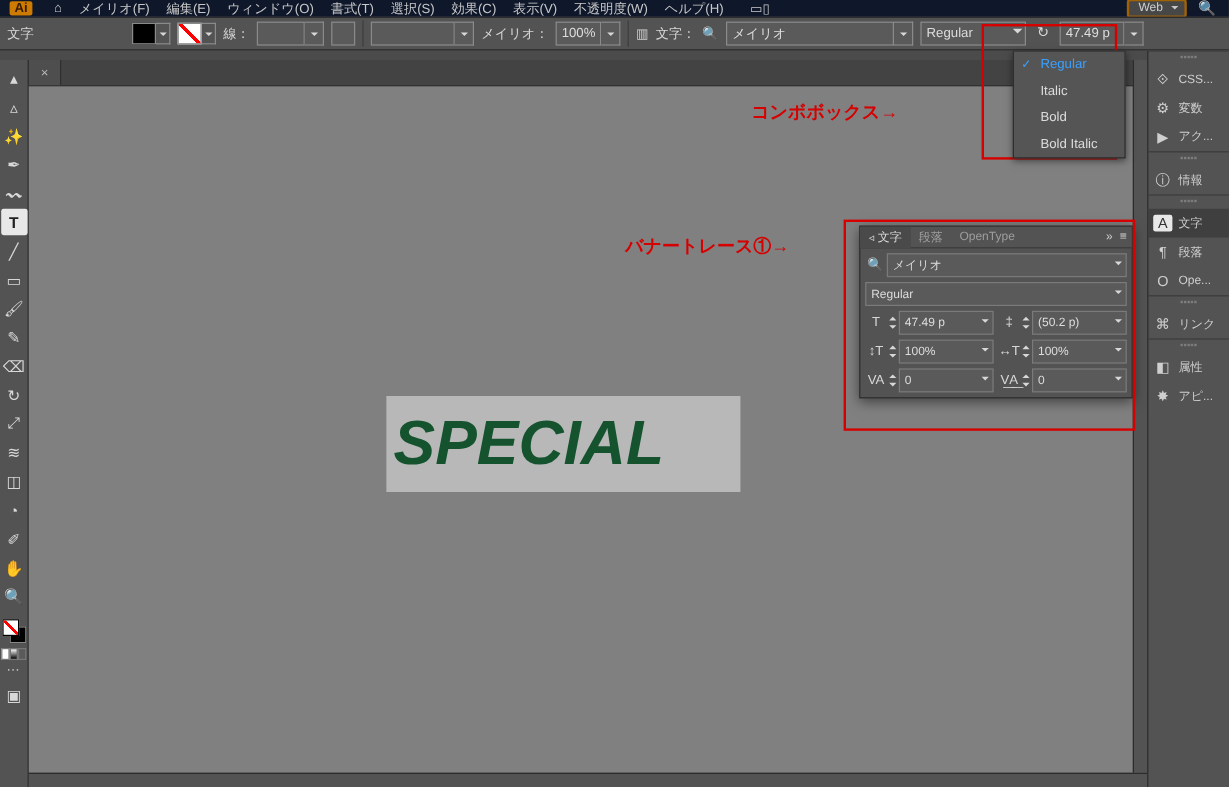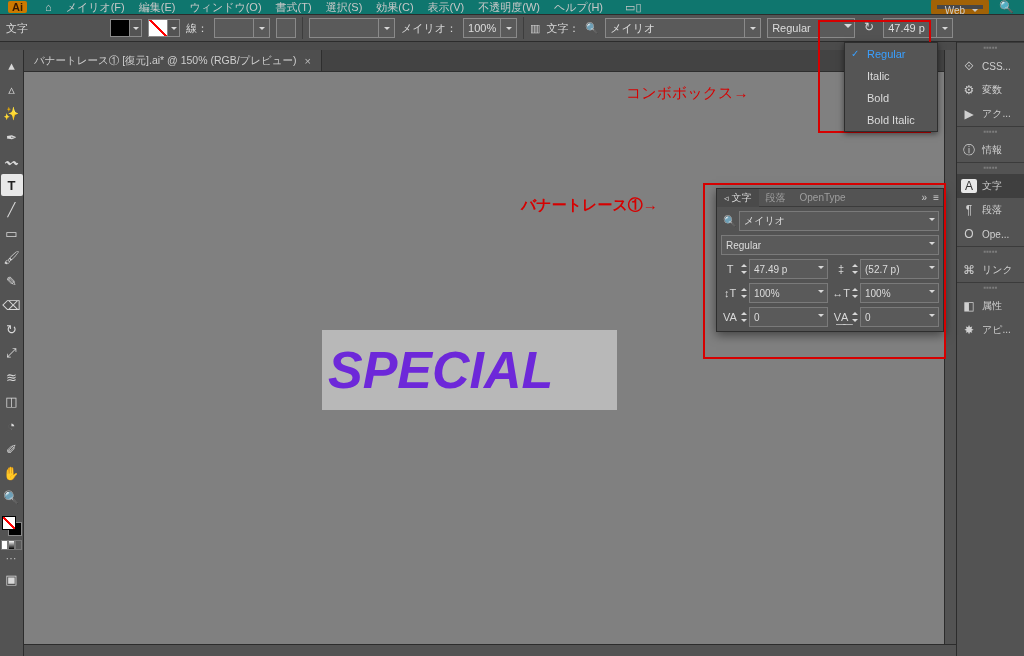--- a/index.html
+++ b/index.html
@@ -1,20 +1,20 @@
 <!DOCTYPE html>
 <html><head>
 <meta charset="utf-8">
 <style>
   html,body{margin:0;padding:0;width:1024px;height:656px;background:#4b4b4b;font-family:"Meiryo UI","MS PGothic",sans-serif;font-size:11px;color:#ddd;overflow:hidden}
   *{box-sizing:border-box}
-  .top-app{position:absolute;left:0;top:0;right:0;height:14px;background:#0f766e;color:#c8c8c8;padding-left:8px;display:flex;align-items:center;gap:14px;overflow:hidden;white-space:nowrap}
+  .top-app{position:absolute;left:0;top:0;right:0;height:14px;background:#0f172a;color:#c8c8c8;padding-left:8px;display:flex;align-items:center;gap:14px;overflow:hidden;white-space:nowrap}
   .top-app .ai{background:#cc7a00;color:#3a1a00;font-weight:bold;padding:0 4px;border-radius:2px;margin-right:4px}
   .top-app-right{margin-left:auto;display:flex;align-items:center;gap:10px;padding-right:10px}
-  .workspace-chip{background:#474747;border:6px solid #a16207;border-radius:3px;padding:0 18px 0 8px;height:16px;line-height:11px;font-size:10px;color:#cfcfcf;position:relative}
+  .workspace-chip{background:#474747;border:2px solid #a16207;border-radius:3px;padding:0 18px 0 8px;height:16px;line-height:11px;font-size:10px;color:#cfcfcf;position:relative}
   .workspace-chip::after{content:"";position:absolute;right:5px;top:4px;border:3px solid transparent;border-top-color:#c8c8c8}
   .search-icon{font-size:12px;color:#c8c8c8}
 
   .ctrl{position:absolute;left:0;top:14px;right:0;height:28px;background:#535353;border-top:1px solid #2c2c2c;border-bottom:1px solid #2c2c2c;display:flex;align-items:center;padding:0 6px;gap:6px}
   .ctrl .label{color:#d8d8d8}
   .swatch{width:20px;height:18px;border:1px solid #8a8a8a;background:#000;position:relative}
   .swatch.none{background:#fff}
   .swatch.none::after{content:"";position:absolute;inset:0;background:linear-gradient(45deg,transparent 45%,red 45%,red 55%,transparent 55%)}
   .swatch-wrap{display:flex;align-items:center}
   .mini-drop{width:12px;height:18px;border:1px solid #8a8a8a;border-left:0;display:flex;align-items:center;justify-content:center}
@@ -28,40 +28,40 @@
   .font-style-combo{width:88px;height:20px;border:1px solid #8a8a8a;background:#5a5a5a;display:flex;align-items:center;padding:0 4px;position:relative}
   .font-style-combo .dd{position:absolute;right:2px;top:5px;border:4px solid transparent;border-top-color:#d8d8d8}
   .refresh-ico{width:16px;height:16px;color:#d8d8d8;font-size:12px;text-align:center}
   .size-input{width:54px}
 
   .style-dropdown{position:absolute;right:86px;top:42px;width:94px;background:#555;border:1px solid #2e2e2e;box-shadow:0 2px 6px rgba(0,0,0,.5);z-index:50}
   .style-dropdown .opt{padding:5px 8px 5px 22px;position:relative;color:#dcdcdc;font-size:11px}
   .style-dropdown .opt.sel{color:#3aa0ff}
   .style-dropdown .opt.sel::before{content:"✓";position:absolute;left:6px;color:#3aa0ff;font-size:10px}
   .red-box-1{position:absolute;pointer-events:none;border:2px solid #d60000;left:818px;top:20px;width:113px;height:113px;z-index:45}
-  .annot1{position:absolute;left:626px;top:84px;color:#d60000;font-weight:normal;font-size:15px;z-index:46}
+  .annot1{position:absolute;left:626px;top:84px;color:#d60000;font-weight:bold;font-size:15px;z-index:46}
 
   .doc-tabs{position:absolute;left:24px;top:50px;right:68px;height:22px;background:#434343;display:flex;align-items:stretch;border-bottom:1px solid #2e2e2e}
   .doc-tab{background:#4e4e4e;padding:0 10px;display:flex;align-items:center;gap:8px;font-size:10.5px;color:#cfcfcf;border-right:1px solid #2e2e2e}
   .doc-tab .close{color:#bbb;font-size:11px}
 
   .toolbox{position:absolute;left:0;top:50px;width:24px;bottom:0;background:#535353;border-right:1px solid #2c2c2c;display:flex;flex-direction:column;align-items:center;gap:2px;padding-top:4px}
   .toolbox .tool{width:22px;height:22px;display:flex;align-items:center;justify-content:center;color:#d8d8d8;font-size:13px;border-radius:2px}
   .toolbox .tool.active{background:#e8e8e8;color:#222}
   .toolbox .fs-swatches{margin-top:6px;width:20px;height:20px;position:relative}
   .toolbox .fs-swatches .front{position:absolute;left:0;top:0;width:14px;height:14px;background:#fff;border:1px solid #000}
   .toolbox .fs-swatches .front::after{content:"";position:absolute;inset:0;background:linear-gradient(45deg,transparent 43%,red 43%,red 57%,transparent 57%)}
   .toolbox .fs-swatches .back{position:absolute;right:0;bottom:0;width:14px;height:14px;background:#000;border:1px solid #888}
   .toolbox .row3{display:flex;width:22px;margin-top:2px}
   .toolbox .row3 span{flex:1;height:10px;border:1px solid #777}
   .toolbox .dots{color:#bbb;letter-spacing:1px;height:14px}
 
   .canvas-area{position:absolute;left:24px;top:72px;right:68px;bottom:12px;background:#808080;overflow:hidden}
   .art{position:absolute;left:298px;top:258px;width:295px;height:80px;background:#b8b8b8;display:flex}
-  .art-text{font:italic 700 52px/80px Arial,Helvetica,sans-serif;color:#6d28d9;padding-left:6px;letter-spacing:0px}
+  .art-text{font:italic 700 52px/80px Arial,Helvetica,sans-serif;color:#14532d;padding-left:6px;letter-spacing:0px}
   .hscroll{position:absolute;left:24px;right:68px;bottom:0;height:12px;background:#535353;border-top:1px solid #2c2c2c}
   .vscroll{position:absolute;right:68px;top:50px;bottom:12px;width:12px;background:#535353;border-left:1px solid #2c2c2c}
 
   .dock{position:absolute;right:0;top:42px;width:68px;bottom:0;background:#535353;border-left:1px solid #2c2c2c;display:flex;flex-direction:column}
   .dock-group-hdr{height:12px;font-size:8px;color:#7d7d7d;text-align:center;border-top:1px solid #3b3b3b}
   .dock-item{height:24px;display:flex;align-items:center;gap:5px;padding:0 4px;color:#cfcfcf;font-size:10px}
   .dock-item .dicon{width:16px;text-align:center;font-size:12px;color:#cfcfcf}
   .dock-item.active{background:#3f3f3f}
 
   .char-panel{position:absolute;right:80px;top:188px;width:228px;background:#535353;border:1px solid #2e2e2e;box-shadow:0 3px 10px rgba(0,0,0,.5);z-index:40}
@@ -156,21 +156,20 @@
   <div class="opt sel">Regular</div>
   <div class="opt">Italic</div>
   <div class="opt">Bold</div>
   <div class="opt">Bold Italic</div>
 </div>
 <div class="red-box-1"></div>
 <div class="annot1">コンボボックス→</div>
 
 <div class="doc-tabs">
   <div class="doc-tab">
-    <span>バナートレース① [復元].ai* @ 150% (RGB/プレビュー)</span>
     <span class="close">×</span>
   </div>
 </div>
 
 <div class="toolbox">
   <div class="tool">▴</div>
   <div class="tool">▵</div>
   <div class="tool">✨</div>
   <div class="tool">✒</div>
   <div class="tool">〰</div>
@@ -302,21 +301,21 @@
             <span class="dd"></span>
           </div>
       </div>
       <div class="cp-field">
         <span class="ficon">‡</span>
         <div class="spin">
             <span class="up"></span>
             <span class="dn"></span>
           </div>
         <div class="val">
-            <span>(52.7 p)</span>
+            <span>(50.2 p)</span>
             <span class="dd"></span>
           </div>
       </div>
     </div>
     <div class="cp-row">
       <div class="cp-field">
         <span class="ficon">↕T</span>
         <div class="spin">
             <span class="up"></span>
             <span class="dn"></span>

